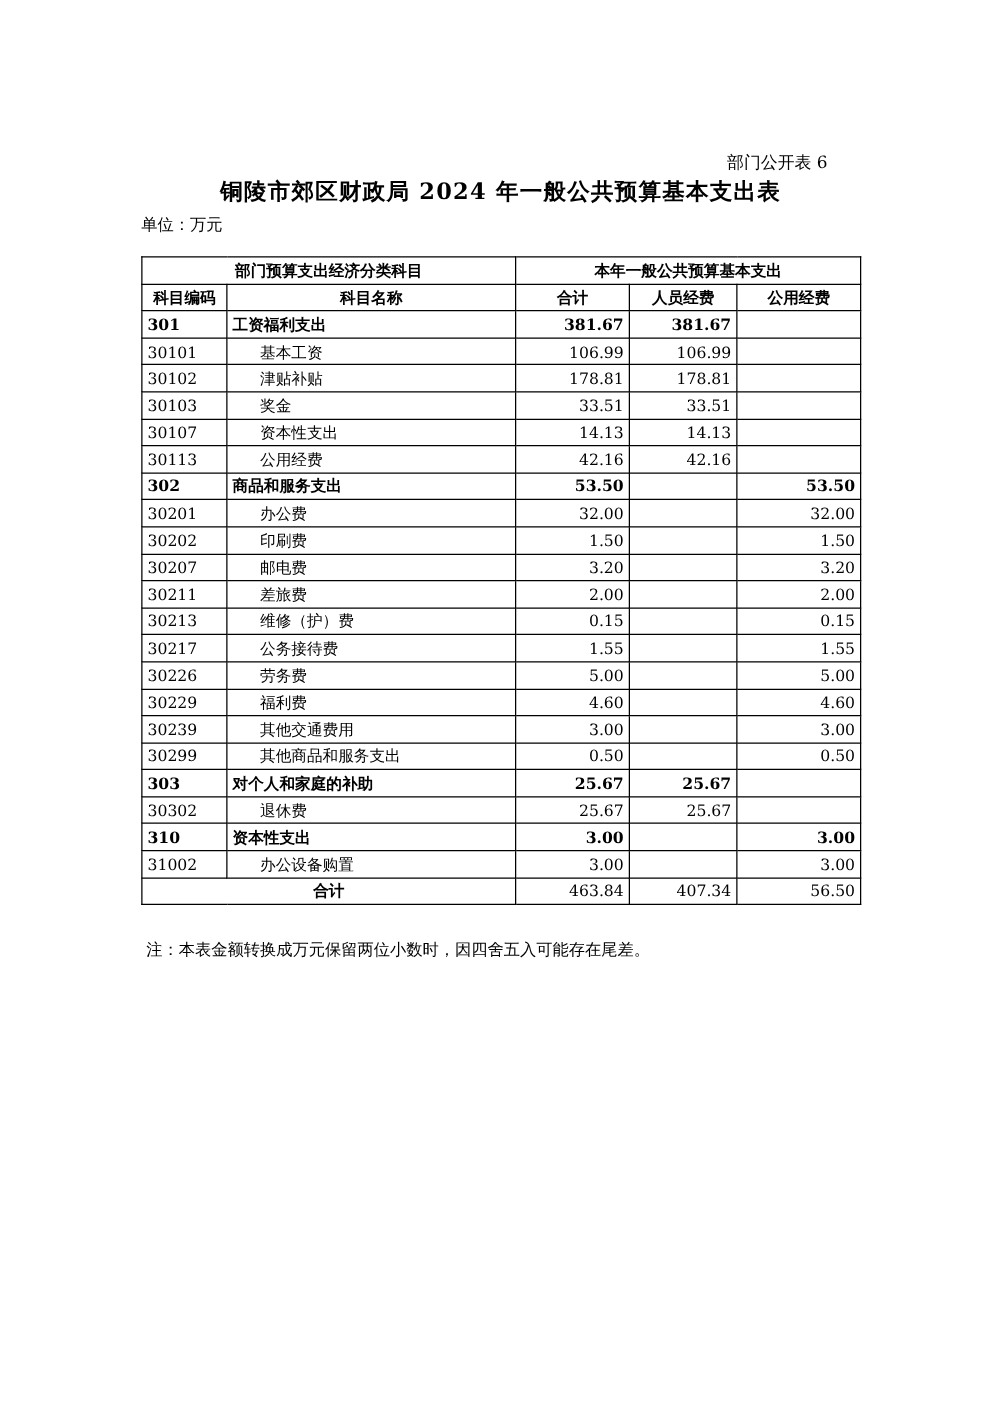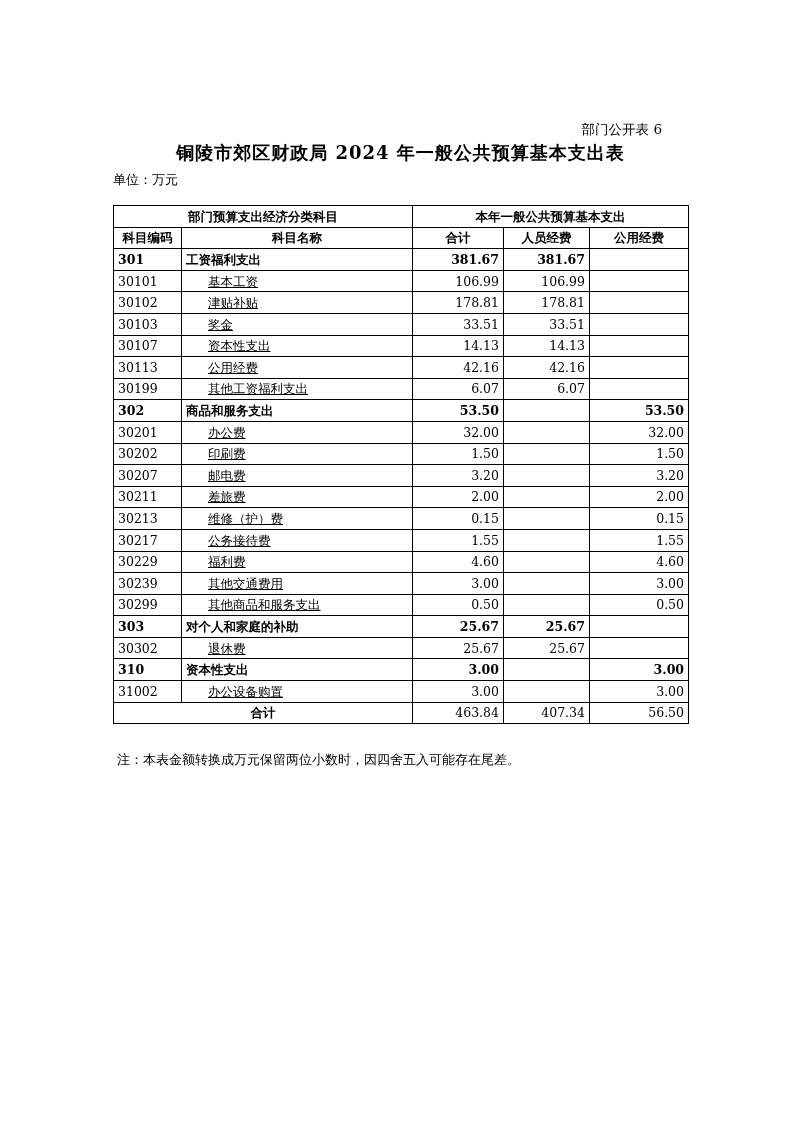--- a/index.html
+++ b/index.html
@@ -38,21 +38,21 @@
     font-size: 12.5px;
     height: 20.6px;
     line-height: 1.05;
     padding: 0 4px;
     overflow: hidden;
     white-space: nowrap;
   }
   table.budget th { font-weight: bold; text-align: center; padding: 0 2px; }
   td.code { text-align: left; padding-left: 3px; }
   td.name { text-align: left; padding-left: 7px; }
-  td.name.indent { padding-left: 26px; text-decoration: underline; }
+  td.name.indent { padding-left: 26px; }
   td.num  { text-align: right; padding-right: 4px; }
   tr.cat td { font-weight: bold; }
   td.total-label { text-align: center; font-weight: bold; }
 
   .note {
     position: absolute; top: 751px; left: 4px;
     font-size: 13px;
   }
 </style>
 </head>
@@ -122,27 +122,20 @@
             <td class="num">14.13</td>
             <td class="num"></td>
           </tr>
           <tr>
             <td class="code">30113</td>
             <td class="name indent">公用经费</td>
             <td class="num">42.16</td>
             <td class="num">42.16</td>
             <td class="num"></td>
           </tr>
-          <tr>
-            <td class="code">30199</td>
-            <td class="name indent">其他工资福利支出</td>
-            <td class="num">6.07</td>
-            <td class="num">6.07</td>
-            <td class="num"></td>
-          </tr>
           <tr class="cat">
             <td class="code">302</td>
             <td class="name">商品和服务支出</td>
             <td class="num">53.50</td>
             <td class="num"></td>
             <td class="num">53.50</td>
           </tr>
           <tr>
             <td class="code">30201</td>
             <td class="name indent">办公费</td>
@@ -177,20 +170,27 @@
             <td class="num">0.15</td>
             <td class="num"></td>
             <td class="num">0.15</td>
           </tr>
           <tr>
             <td class="code">30217</td>
             <td class="name indent">公务接待费</td>
             <td class="num">1.55</td>
             <td class="num"></td>
             <td class="num">1.55</td>
+          </tr>
+          <tr>
+            <td class="code">30226</td>
+            <td class="name indent">劳务费</td>
+            <td class="num">5.00</td>
+            <td class="num"></td>
+            <td class="num">5.00</td>
           </tr>
           <tr>
             <td class="code">30229</td>
             <td class="name indent">福利费</td>
             <td class="num">4.60</td>
             <td class="num"></td>
             <td class="num">4.60</td>
           </tr>
           <tr>
             <td class="code">30239</td>

